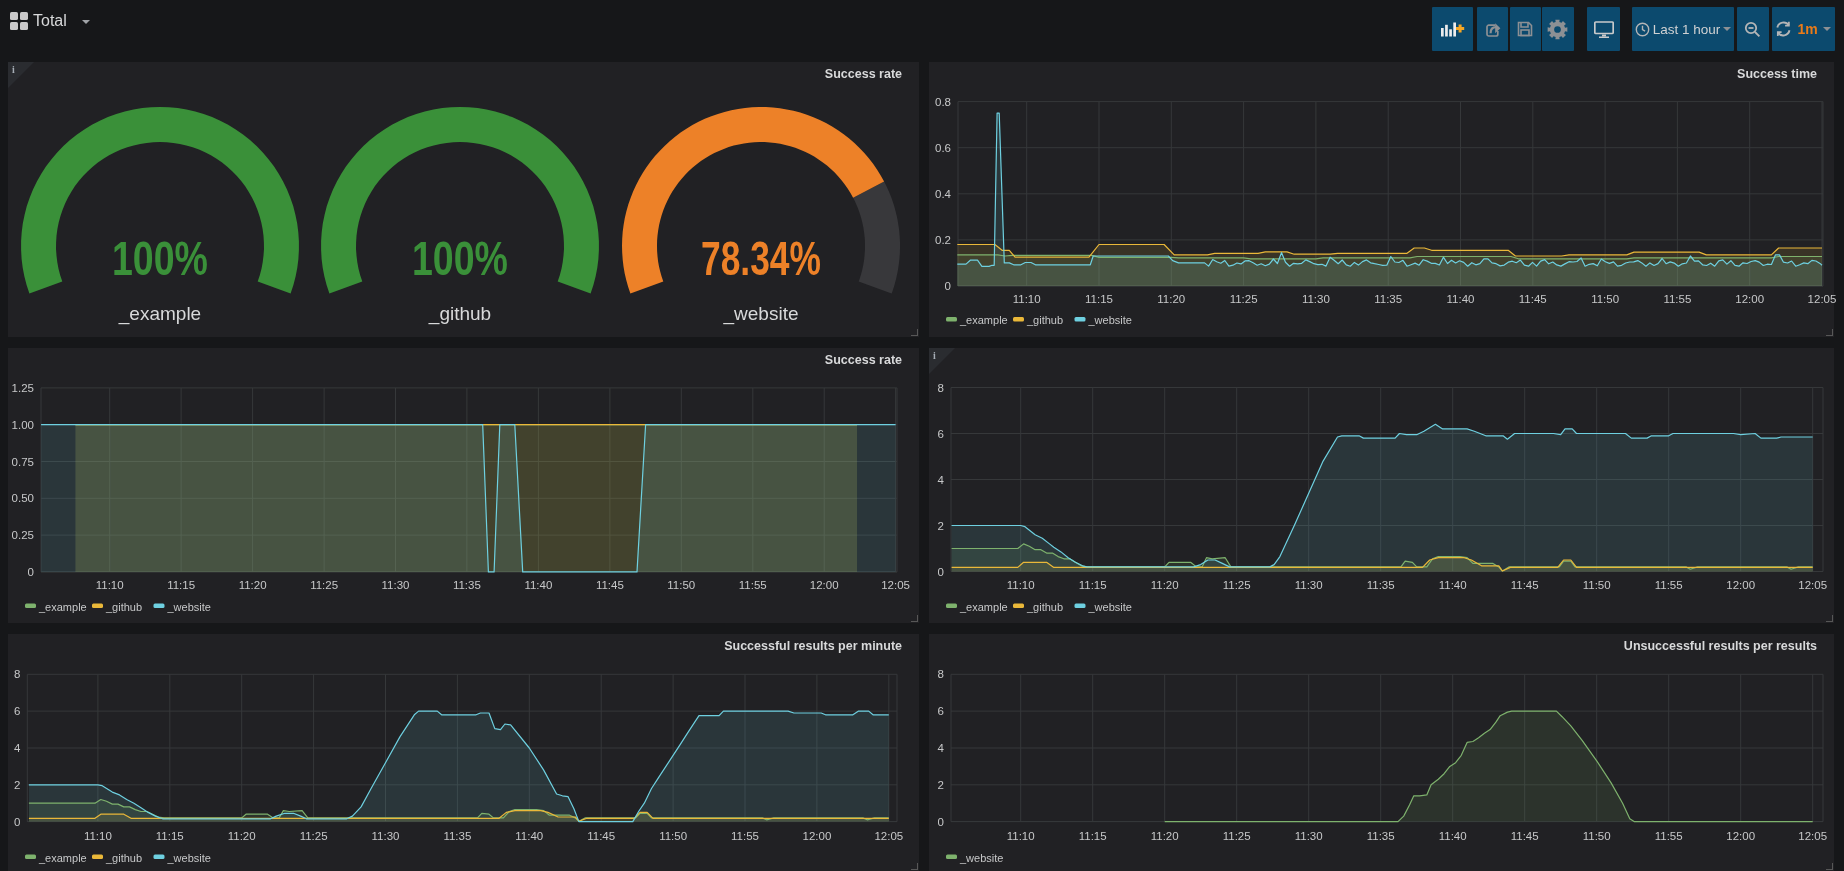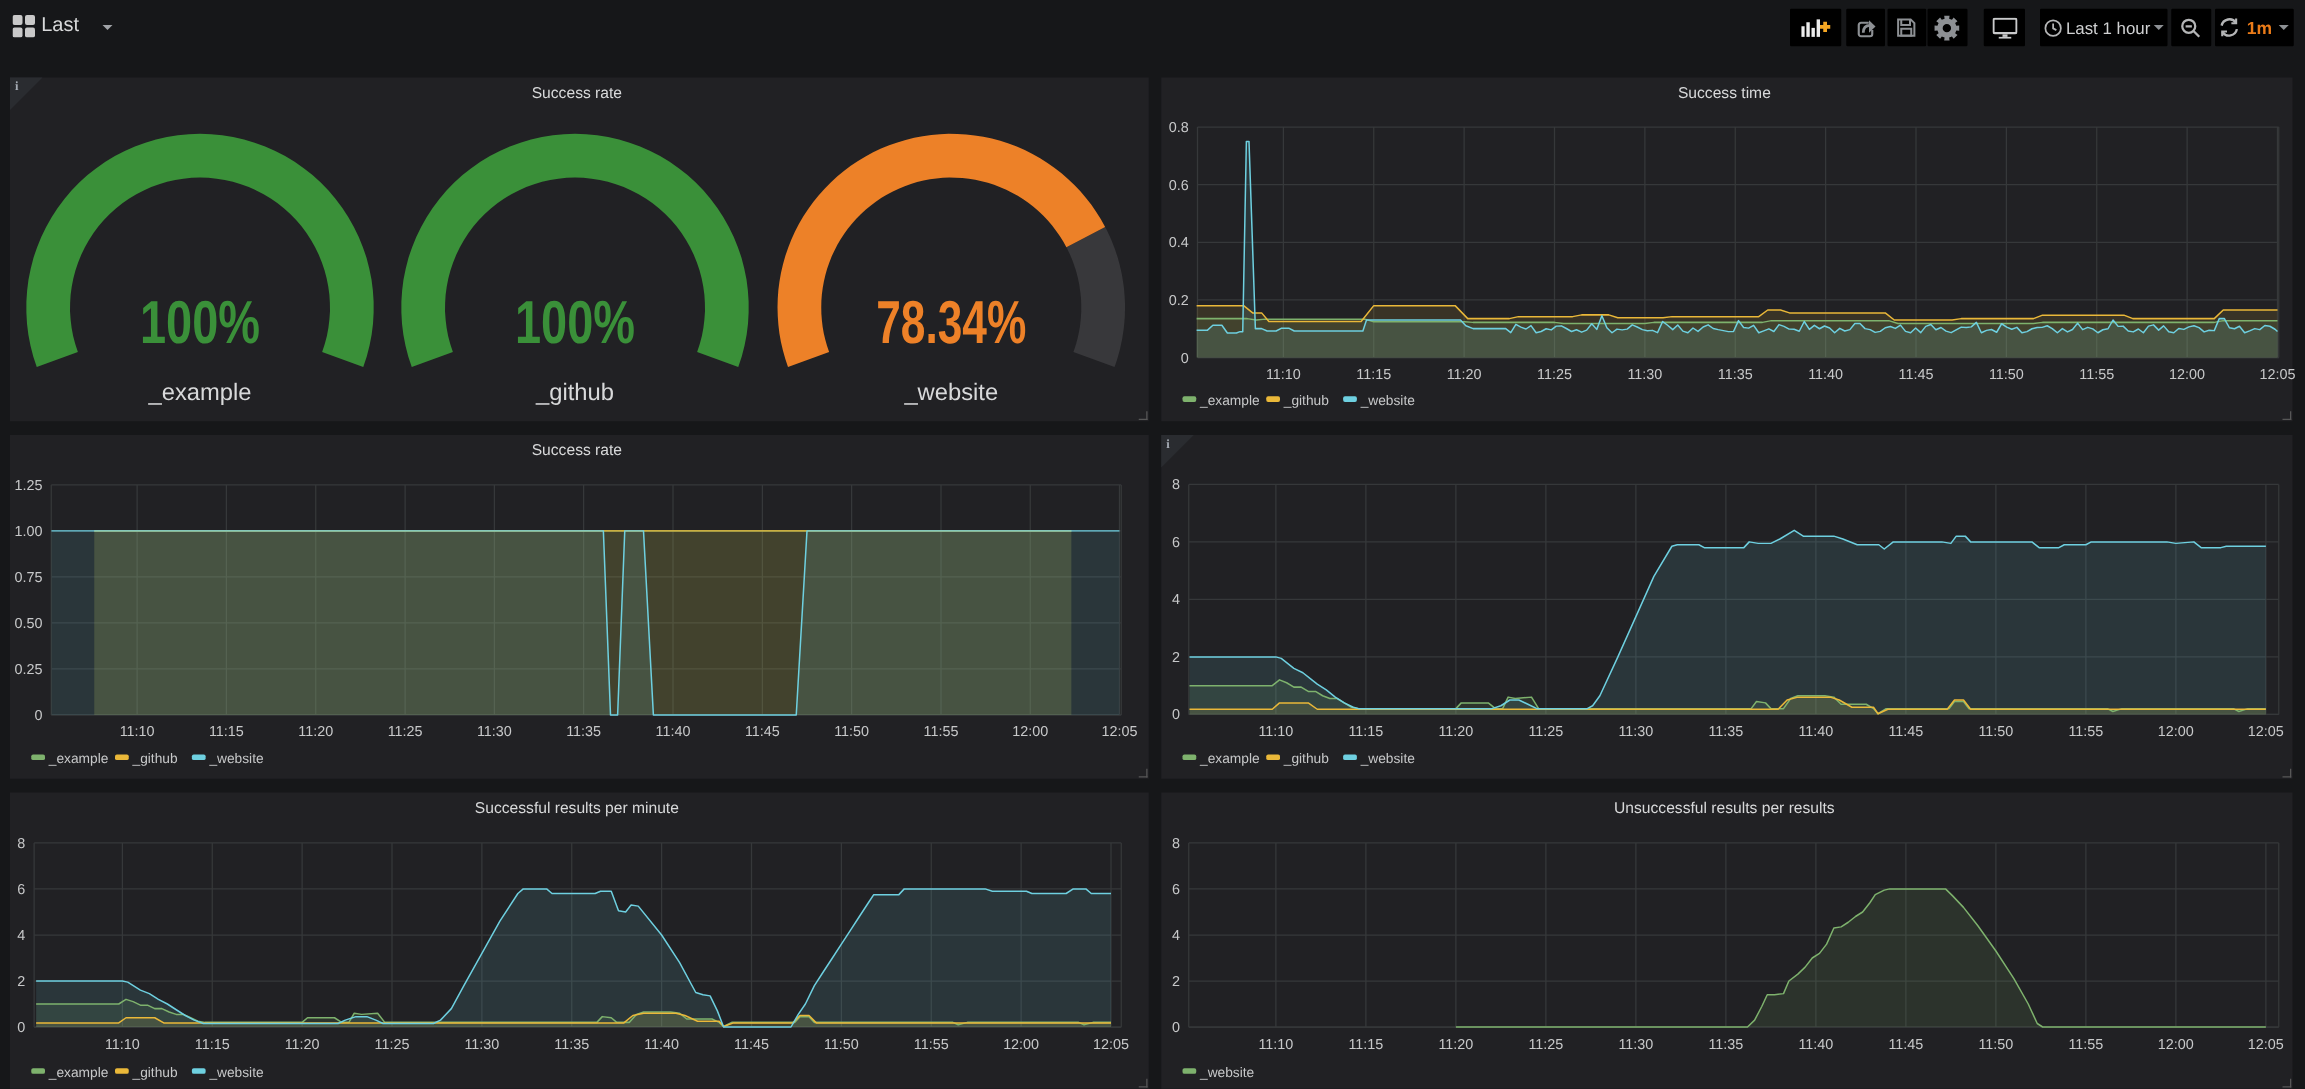--- a/index.html
+++ b/index.html
@@ -1,26 +1,26 @@
 <!DOCTYPE html>
 <html><head><meta charset="utf-8"><style>
 *{margin:0;padding:0;box-sizing:border-box}
 body{width:1844px;height:871px;background:#161719;font-family:"Liberation Sans",sans-serif;overflow:hidden;position:relative}
 .panel{position:absolute;background:#212124}
-.ptitle{position:absolute;top:5px;left:0;right:4px;text-align:center;font-size:12.5px;font-weight:normal;color:#d8d9da}
-.navbtn{position:absolute;top:7px;height:30px;background:#000000;display:flex;align-items:center;justify-content:center;border-radius:1px}
+.ptitle{position:absolute;top:5px;left:0;right:17px;text-align:right;font-size:12.5px;font-weight:bold;color:#d8d9da}
+.navbtn{position:absolute;top:7px;height:44px;background:#0c4a6e;display:flex;align-items:center;justify-content:center;border-radius:1px}
 </style></head><body>
 <div style="position:absolute;left:10px;top:12px;width:18px;height:18px">
 <svg width="18" height="18" viewBox="0 0 18 18" fill="#c9c9c9">
       <rect x="0" y="0" width="8" height="8" rx="1.6"></rect>
       <rect x="10" y="0" width="8" height="8" rx="1.6"></rect>
       <rect x="0" y="10" width="8" height="8" rx="1.6"></rect>
       <rect x="10" y="10" width="8" height="8" rx="1.6"></rect>
     </svg></div>
-<div style="position:absolute;left:33px;top:12px;font-size:16px;color:#d8d9da">Last</div>
+<div style="position:absolute;left:33px;top:12px;font-size:16px;color:#d8d9da">Total</div>
 <div style="position:absolute;left:82px;top:20px;width:0;height:0;border-left:4.5px solid transparent;border-right:4.5px solid transparent;border-top:4.5px solid #a0a3a7"></div>
 <div class="navbtn" style="left:1432px;width:41px">
     <svg width="24" height="16" viewBox="0 0 24 16">
       <rect x="0" y="7" width="2.7" height="8.5" fill="#ededed"></rect>
       <rect x="4.1" y="3.8" width="2.7" height="11.7" fill="#ededed"></rect>
       <rect x="8.2" y="8.3" width="2.7" height="7.2" fill="#ededed"></rect>
       <rect x="12.3" y="1.5" width="2.7" height="14" fill="#ededed"></rect>
       <path d="M18.3 6h2.6V3.4h3v2.6h2.6v3h-2.6v2.6h-3V9h-2.6z" fill="#f5a623" transform="translate(-3.3,0)"></path>
     </svg>
   </div>

